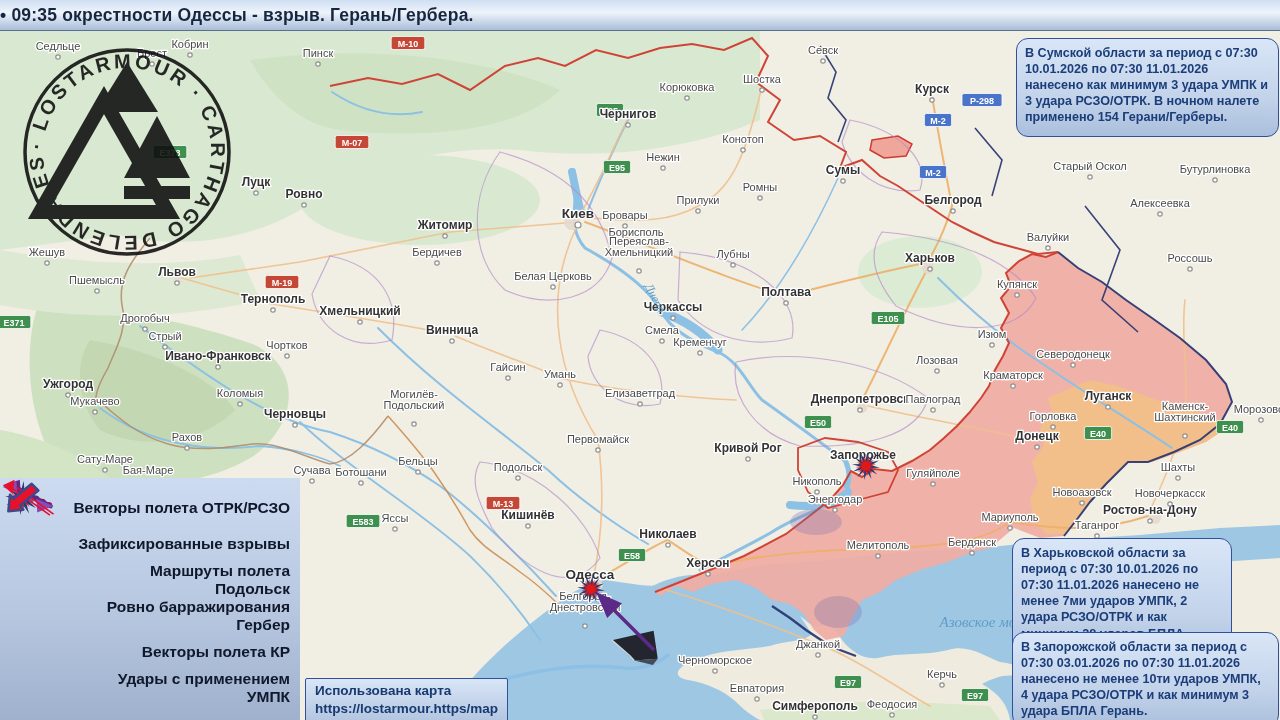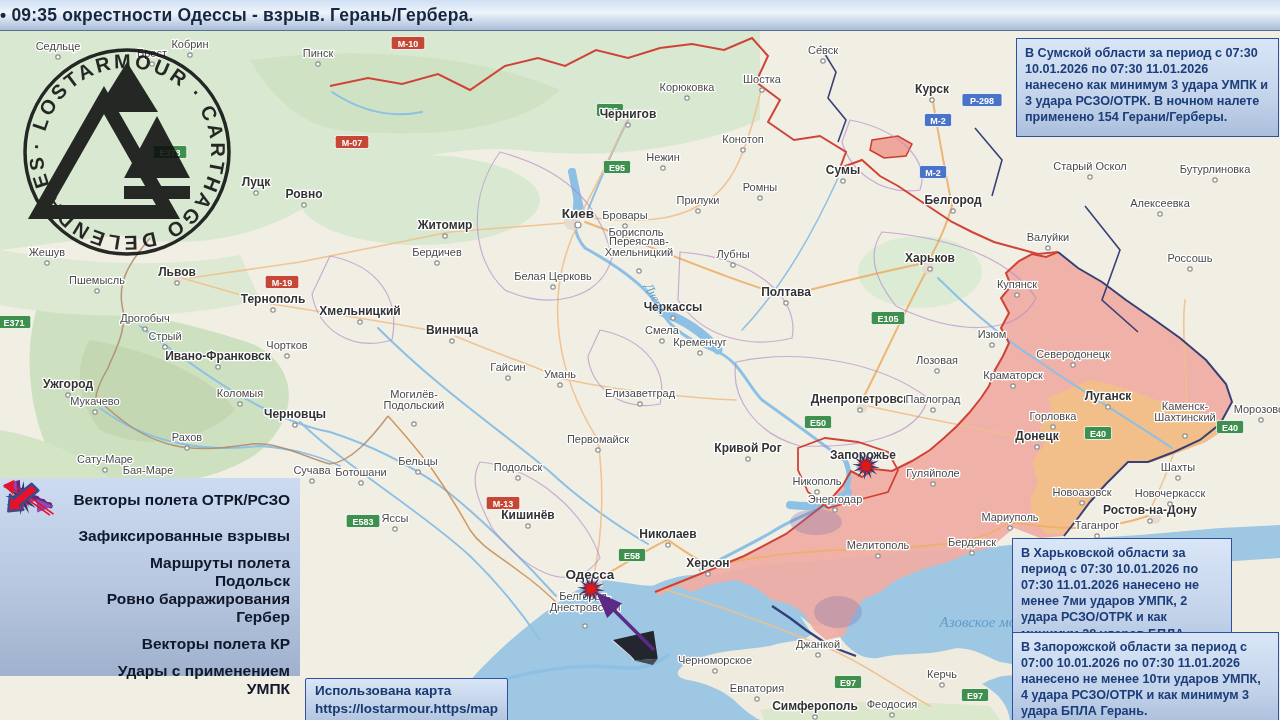--- a/index.html
+++ b/index.html
@@ -5,30 +5,30 @@
   html,body{margin:0;padding:0;background:#888;}
   .screen{position:relative;width:1280px;height:720px;overflow:hidden;
     font-family:"Liberation Sans",sans-serif;background:#f1eee4;}
   .screen svg{position:absolute;left:0;top:0;}
   
   .banner{position:absolute;left:0;top:0;width:1280px;height:30px;z-index:30;
     background:linear-gradient(180deg,#cfdff3 0%,#eef4fb 42%,#a9bdd9 100%);
     border-bottom:1px solid #5d6e8c;display:flex;align-items:center;justify-content:flex-start;}
   .banner span{font-size:17.5px;font-weight:bold;color:#16263f;letter-spacing:.2px;}
   
-  .legend{position:absolute;left:0;top:478px;width:300px;height:198px;z-index:25;
+  .legend{position:absolute;left:0;top:478px;width:300px;height:242px;z-index:25;
     background:linear-gradient(180deg,#ccdbf0 0%,#b7c7e0 55%,#9fb1cd 100%);
     display:flex;flex-direction:column;justify-content:space-around;padding:4px 0 6px 0;box-sizing:border-box;}
   .legend-row{display:flex;align-items:center;height:36px;}
   .legend-icon{width:72px;flex:0 0 72px;display:flex;align-items:center;justify-content:center;}
   .legend-label{flex:1;text-align:right;padding-right:10px;font-size:15.5px;font-weight:600;color:#10182b;}
   
   .infobox{position:absolute;z-index:25;box-sizing:border-box;
     background:linear-gradient(180deg,#d9e6f7 0%,#c3d3ea 60%,#aabfdd 100%);
-    border:1px solid #31509b;border-radius:0;padding:6px 8px;
+    border:1px solid #31509b;border-radius:12px;padding:6px 8px;
     color:#1b3d79;font-size:12.6px;font-weight:600;line-height:1.28;}
   #infobox-sumy{left:1016px;top:38px;width:263px;min-height:99px;}
   #infobox-kharkiv{left:1012px;top:538px;width:220px;min-height:87px;}
   #infobox-zaporizhzhia{left:1012px;top:632px;width:267px;min-height:87px;}
   
   .attribution{position:absolute;left:305px;top:678px;z-index:25;box-sizing:border-box;
     background:linear-gradient(180deg,#d9e6f7,#b3c5e0);border:1px solid #31509b;border-radius:2px;
     padding:3px 9px;color:#173a70;font-size:13.5px;font-weight:600;line-height:1.35;}
 </style>
 </head>
@@ -732,21 +732,21 @@
       </div>
   </div>
 
   <div class="infobox" id="infobox-sumy">
     <span>В Сумской области за период с 07:30 10.01.2026 по 07:30 11.01.2026 нанесено как минимум 3 удара УМПК и 3 удара РСЗО/ОТРК. В ночном налете применено 154 Герани/Герберы.</span>
   </div>
   <div class="infobox" id="infobox-kharkiv">
     <span>В Харьковской области за период с 07:30 10.01.2026 по 07:30 11.01.2026 нанесено не менее 7ми ударов УМПК, 2 удара РСЗО/ОТРК и как минимум 28 ударов БПЛА Герань.</span>
   </div>
   <div class="infobox" id="infobox-zaporizhzhia">
-    <span>В Запорожской области за период с 07:00 10.01.2026 по 07:30 11.01.2026 нанесено не менее 10ти ударов УМПК, 4 удара РСЗО/ОТРК и как минимум 3 удара БПЛА Герань.</span>
+    <span>В Запорожской области за период с 07:30 03.01.2026 по 07:30 11.01.2026 нанесено не менее 10ти ударов УМПК, 4 удара РСЗО/ОТРК и как минимум 3 удара БПЛА Герань.</span>
   </div>
 
   <div class="attribution">
     <div>Использована карта</div>
     <div>https://lostarmour.https/map</div>
   </div>
 
 </div>
 
 </body></html>

